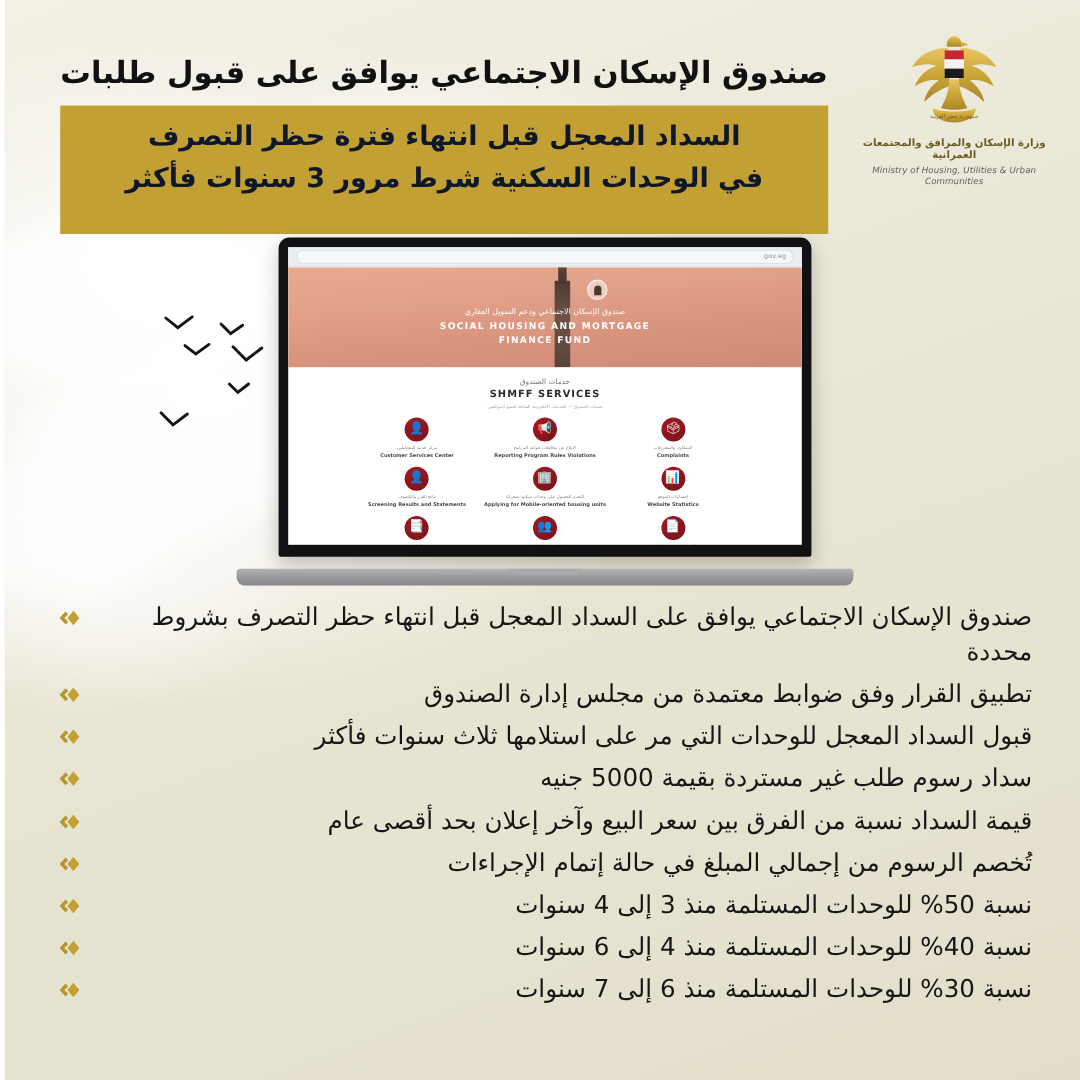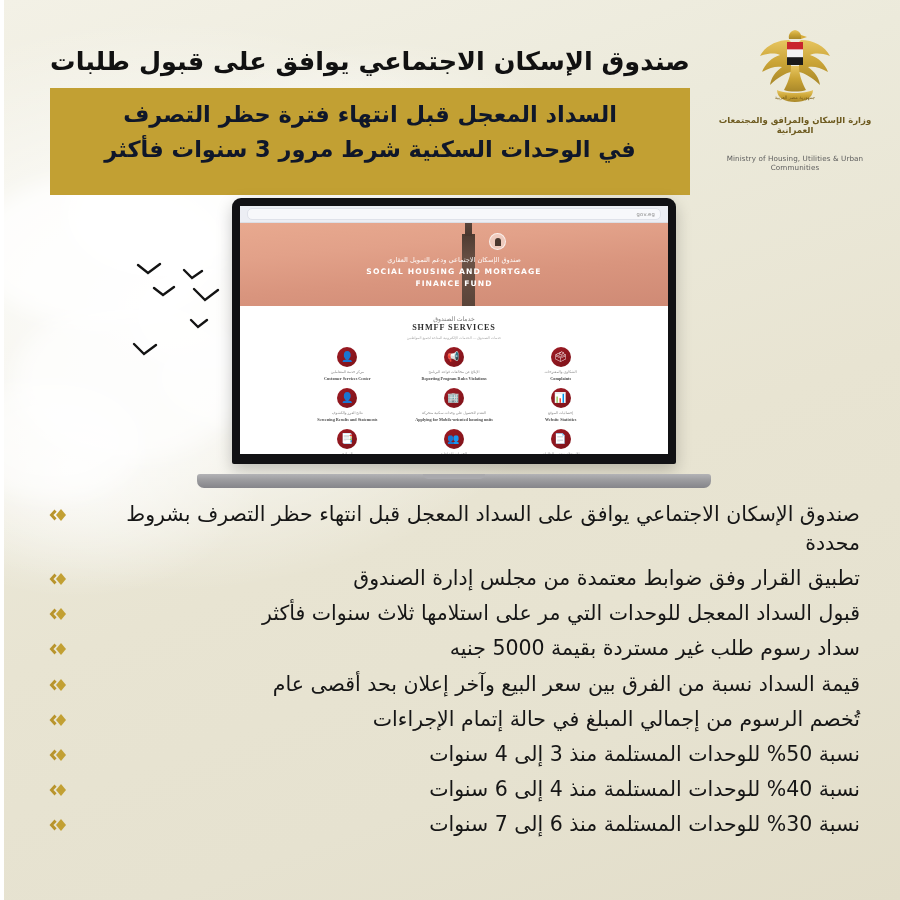--- a/index.html
+++ b/index.html
@@ -36,21 +36,21 @@
     background:#c2a033;color:#0f172a;font-weight:bold;
     font-size:22.5px;line-height:1.55;text-align:center;
     padding:9px 10px 28px;box-sizing:border-box;
   }
   .goldband .l2{display:block;}
 
   
   .logo{position:absolute;left:700px;top:26px;width:182px;text-align:center;}
   .logo .eagle{display:block;margin:0 auto;}
   .logo .ar{font-size:8.5px;color:#6d5a1f;font-weight:bold;margin-top:5px;letter-spacing:.2px;}
-  .logo .en{font-size:7.2px;color:#5d5d5d;margin-top:19px;letter-spacing:.1px;}
+  .logo .en{font-size:7.2px;color:#5d5d5d;margin-top:2px;letter-spacing:.1px;font-style:italic;}
 
   
   .bird{position:absolute;fill:none;stroke:#131313;stroke-width:2.4;stroke-linecap:round;}
 
   
   .laptop{position:absolute;left:193px;top:198px;width:514px;height:290px;}
   .lid{position:absolute;left:35px;top:0;width:444px;height:266px;
        background:#111114;border-radius:9px 9px 2px 2px;box-shadow:0 6px 16px rgba(0,0,0,.22);}
   .screen{position:absolute;left:8px;top:8px;right:8px;bottom:10px;background:#fff;overflow:hidden;}
   .base{position:absolute;left:0;bottom:0;width:514px;height:14px;
@@ -75,21 +75,21 @@
   .tower:after{content:"";position:absolute;left:5px;top:-19px;width:3px;height:8px;background:#4a372e;}
   .hero-emblem{position:absolute;left:50%;margin-left:35px;top:10px;width:15px;height:15px;border-radius:50%;
       background:rgba(255,255,255,.45);border:1px solid rgba(255,255,255,.7);}
   .hero-emblem:after{content:"";position:absolute;left:4.5px;top:3.5px;width:6px;height:8px;border-radius:3px 3px 0 0;background:#4a372e;}
   .hero-txt{position:absolute;left:0;right:0;top:33px;text-align:center;color:#ffffff;}
   .hero-ar{font-size:6.6px;letter-spacing:.3px;opacity:.95;}
   .hero-en1{font-size:7.6px;font-weight:bold;letter-spacing:1.1px;margin-top:3px;direction:ltr;}
   .hero-en2{font-size:7.6px;font-weight:bold;letter-spacing:1.1px;margin-top:3px;direction:ltr;}
 
   
-  .svc{padding:9px 54px 6px;font-family:Liberation Serif, serif;}
+  .svc{padding:9px 54px 6px;}
   .svc-ar{text-align:center;font-size:6.2px;color:#7a7a7a;}
   .svc-en{text-align:center;font-size:8.2px;font-weight:bold;color:#2c2c2c;letter-spacing:.9px;direction:ltr;margin-top:1px;}
   .svc-sub{text-align:center;font-size:3.6px;color:#a9a9a9;margin-top:4px;}
   .grid{display:grid;grid-template-columns:repeat(3,1fr);row-gap:7px;margin-top:7px;}
   .cell{text-align:center;}
   .ic{width:20px;height:20px;border-radius:50%;margin:0 auto 3px;
       background:linear-gradient(145deg,#9e1b24,#7d1219);color:#fff;
       display:flex;align-items:center;justify-content:center;font-size:10px;line-height:1;}
   .cell .lar{font-size:3.7px;color:#8d8d8d;line-height:1.25;}
   .cell .len{font-size:4.2px;color:#4a4a4a;font-weight:bold;line-height:1.25;direction:ltr;margin-top:1px;}

